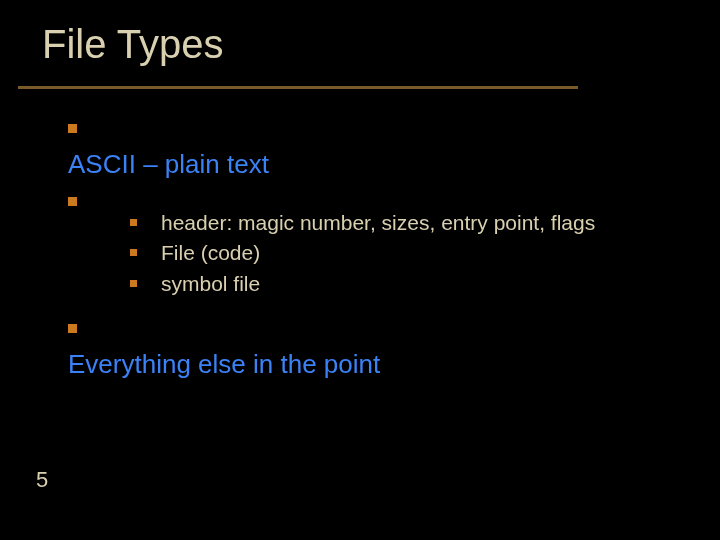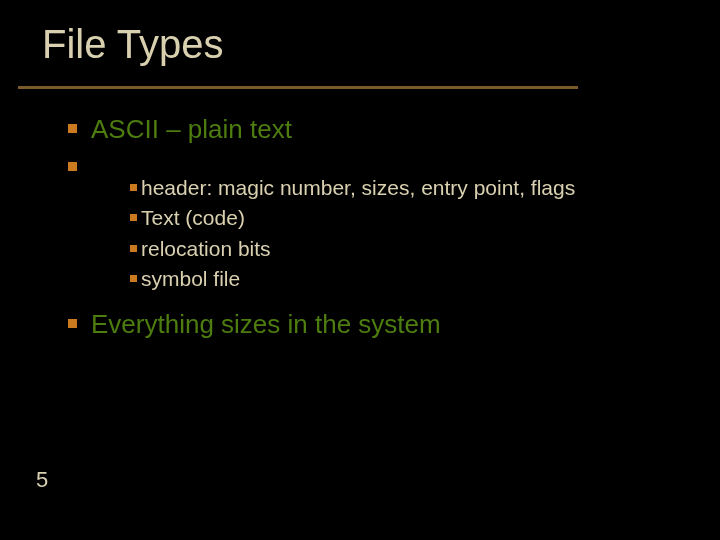--- a/index.html
+++ b/index.html
@@ -36,35 +36,36 @@
     background: #7a5a2a;
     box-shadow: 0 2px 2px rgba(0,0,0,0.6);
   }
   .body {
     position: absolute;
     top: 112px;
     left: 50px;
     right: 30px;
   }
   .l1 {
-    color: #4d7c0f;
+    color: #3b82f6;
     font-size: 26px;
     line-height: 1.35;
     display: flex;
     align-items: flex-start;
     gap: 14px;
     margin-bottom: 3px;
+    flex-direction: column;
   }
   .l2 {
     color: #d9d0b0;
     font-size: 21px;
     line-height: 1.35;
     display: flex;
     align-items: flex-start;
-    gap: 4px;
+    gap: 24px;
     margin-left: 62px;
     margin-bottom: 2px;
   }
   .sq {
     width: 9px;
     height: 9px;
     background: #cc7a1f;
     margin-top: 12px;
     flex-shrink: 0;
   }
@@ -104,36 +105,32 @@
     <div class="l1">
       <div class="sq"></div>
     </div>
 
     <div class="l2">
       <div class="sq-sm"></div>
       <div>header: magic number, sizes, entry point, flags</div>
     </div>
     <div class="l2">
       <div class="sq-sm"></div>
-      <div>Text (code)</div>
-    </div>
-    <div class="l2">
-      <div class="sq-sm"></div>
-      <div>relocation bits</div>
+      <div>File (code)</div>
     </div>
     <div class="l2">
       <div class="sq-sm"></div>
       <div>symbol file</div>
     </div>
 
     <div class="gap"></div>
 
 
     <div class="l1">
       <div class="sq"></div>
-      <div>Everything sizes in the system</div>
+      <div>Everything else in the point</div>
     </div>
 
   </div>
 
   <div class="page-num">5</div>
 
 </div>
 
 </body></html>

